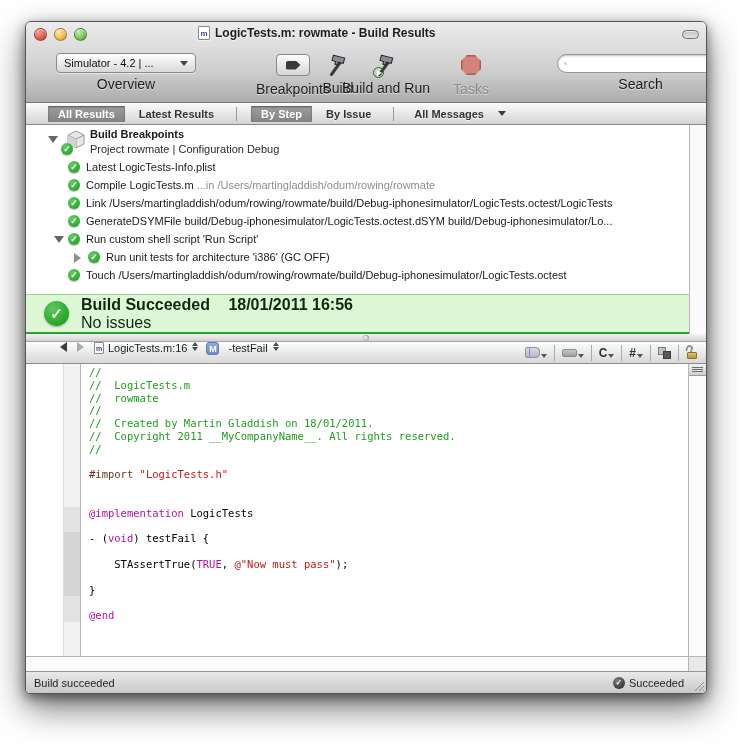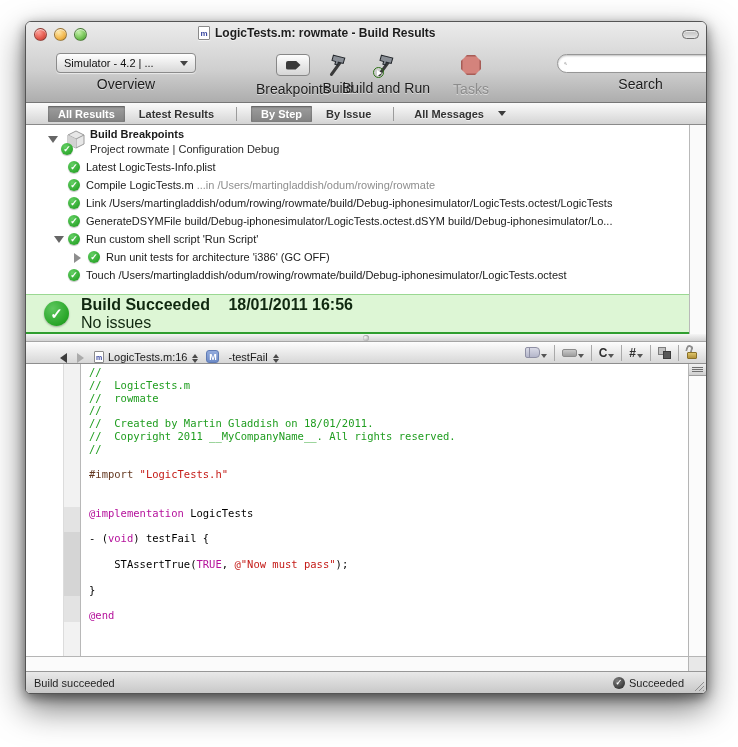--- a/index.html
+++ b/index.html
@@ -118,21 +118,21 @@
 
   
   .splitter { flex:0 0 8px; background:linear-gradient(#f5f5f5,#d2d2d2); border-bottom:1px solid #a5a5a5;
               position:relative; }
   .dimple { position:absolute; left:50%; top:1px; width:6px; height:6px; margin-left:-3px; border-radius:50%;
             background:radial-gradient(circle at 35% 30%, #fdfdfd, #b5b5b5 70%, #9a9a9a);
             box-shadow:inset 0 1px 1px rgba(0,0,0,.25); }
 
   
   .navbar { flex:0 0 22px; background:linear-gradient(#fdfdfd,#d7d7d7); border-bottom:1px solid #8e8e8e;
-            display:flex; align-items:flex-end; font-size:11px; color:#1b1b1b; padding:0 4px; }
+            display:flex; align-items:flex-start; font-size:11px; color:#1b1b1b; padding:0 4px; }
   .nav-arrows { display:flex; align-items:center; gap:10px; margin:0 10px 0 30px; }
   .arrow-back { width:0; height:0; border-top:5px solid transparent; border-bottom:5px solid transparent;
                 border-right:7px solid #3d3d3d; }
   .arrow-fwd  { width:0; height:0; border-top:5px solid transparent; border-bottom:5px solid transparent;
                 border-left:7px solid #ababab; }
   .nav-doc-icon { width:10px; height:12px; background:#fff; border:1px solid #8a8a8a; border-radius:1px;
                   font-size:7px; font-weight:bold; color:#3b48a0; display:flex; align-items:center;
                   justify-content:center; margin-right:4px; }
   .updown { display:inline-flex; flex-direction:column; align-items:center; gap:1px; margin:0 8px 0 5px; }
   .updown .u { width:0;height:0;border-left:3px solid transparent;border-right:3px solid transparent;border-bottom:4px solid #4a4a4a; }

